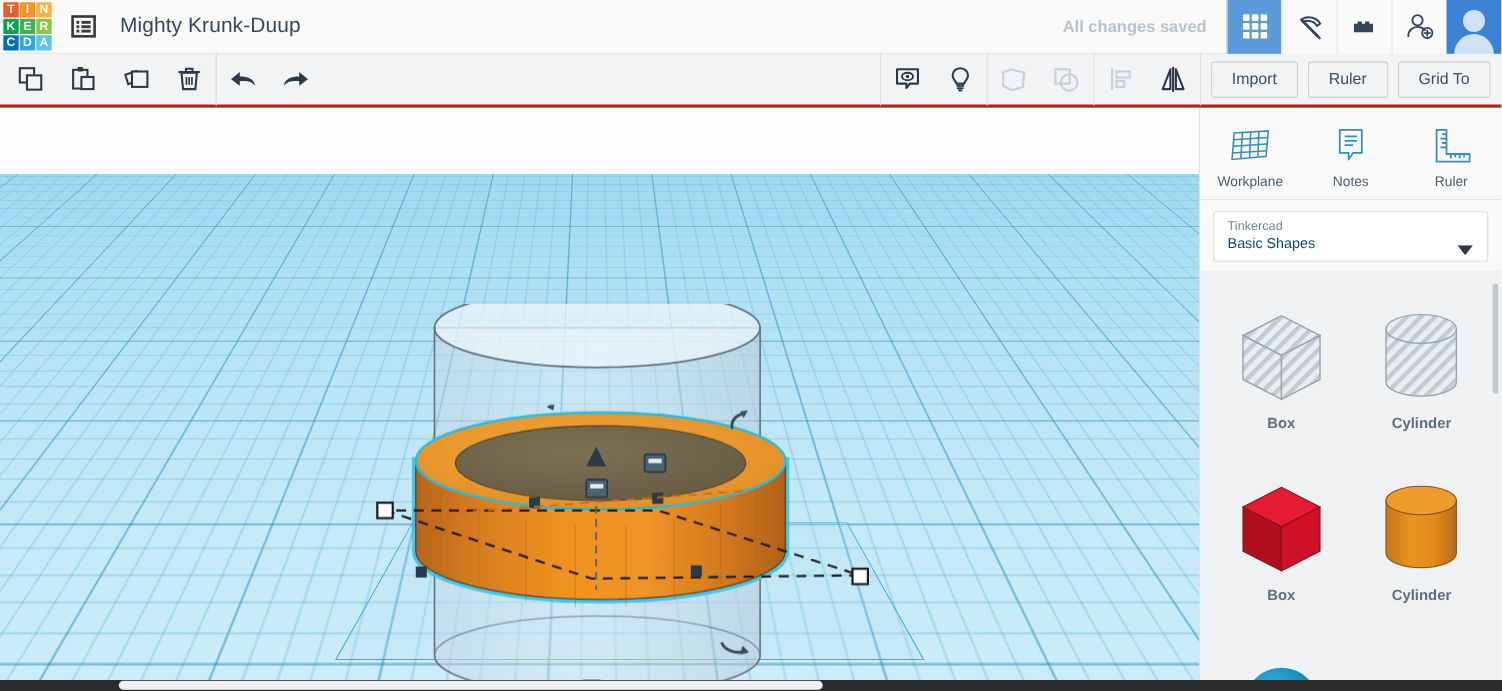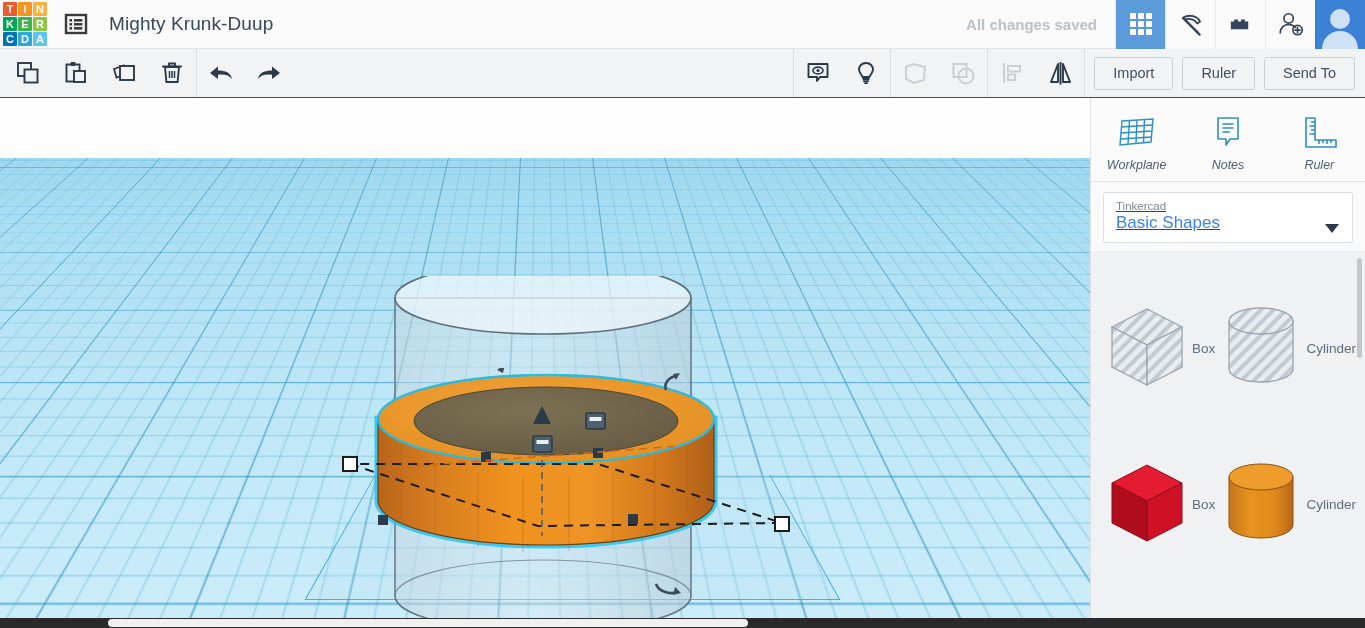--- a/index.html
+++ b/index.html
@@ -64,21 +64,21 @@
   }
   #avatar-btn .head::after {
     content: ""; position: absolute; left: 5px; top: 28px;
     width: 36px; height: 30px; border-radius: 18px 18px 0 0; background: #cfe2f5;
   }
 
   
   #toolbar {
     position: absolute; top: 49px; left: 0; width: 1365px; height: 49px;
     background: #f2f3f4;
-    border-bottom: 1px solid #b91c1c;
+    border-bottom: 3px solid #b91c1c;
     display: flex; align-items: center;
   }
   .tb {
     width: 48px; height: 48px;
     display: flex; align-items: center; justify-content: center;
     cursor: pointer;
   }
   .tb.dis { opacity: 0.33; cursor: default; }
   .tbsep { width: 1px; height: 48px; background: #dcdfe2; }
   .tbbtn {
@@ -230,47 +230,48 @@
 
   
   #sidebar {
     position: absolute; top: 98px; right: 0; width: 275px; height: 528px;
     background: #f0f1f2; border-left: 1px solid #e0e2e4;
     overflow: hidden;
   }
   #sb-tools {
     height: 84px; background: #fafafa;
     display: flex; align-items: center; justify-content: space-around;
-    border-bottom: 1px solid #e2e4e6; padding-top: 6px; font-style: italic;
+    border-bottom: 1px solid #e2e4e6; padding-top: 6px;
   }
   .sbtool {
     display: flex; flex-direction: column; align-items: center; gap: 4px;
     cursor: pointer; width: 74px;
   }
   .sbtool span { font-size: 12.5px; color: #4d5f73; }
   #sb-dropwrap { padding: 10px 12px 8px 12px; background: #fafafa; }
   #sb-drop {
     background: #fff; border: 1px solid #dcdfe2; border-radius: 3px;
-    padding: 7px 12px 9px 12px; position: relative; cursor: pointer; text-decoration: underline;
+    padding: 7px 12px 9px 12px; position: relative; cursor: pointer;
   }
   #sb-drop-label { font-size: 11.5px; color: #7a8796; }
-  #sb-drop-value { font-size: 17px; color: #3b82f6; margin-top: 1px; }
+  #sb-drop-value { font-size: 13px; color: #0c4a6e; margin-top: 1px; }
   #sb-drop-caret { position: absolute; right: 13px; top: 26px; }
   #sb-gallery {
     position: absolute; left: 0; top: 155px; width: 275px; height: 373px;
     overflow: hidden; background: #f0f1f2;
   }
   #sb-grid {
     display: grid; grid-template-columns: 1fr 1fr;
     padding: 14px 10px 0 10px; row-gap: 4px;
   }
   .shapecell {
-    display: flex; flex-direction: row; align-items: center;
-    height: 152px; justify-content: center; cursor: pointer;
+    display: flex; flex-direction: column; align-items: center;
+    height: 152px; justify-content: flex-start; cursor: pointer;
     padding-top: 8px;
+    font-weight: bold;
   }
   .shapecell > .thumb { height: 100px; display:flex; align-items:center; justify-content:center; }
   .shapecell > .lbl { font-size: 13.5px; color: #5e6e80; margin-top: 2px; }
   #sb-scrollbar {
     position: absolute; right: 3px; top: 160px; width: 5px; height: 100px;
     background: #c3c7cb; border-radius: 3px; cursor: pointer;
   }
 
   
   #bottom-scroll {
@@ -442,21 +443,21 @@
           <path d="M16 4 L16 22 L23 22 Z" fill="none" stroke="#2b3a4b" stroke-width="1.9" stroke-linejoin="round"></path>
           <path d="M13.5 2 V24.5" stroke="#2b3a4b" stroke-width="2"></path>
         </svg>
       </div>
       <div class="tbsep"></div>
     </div>
 
     <div id="tb-right">
       <div class="tbbtn">Import</div>
       <div class="tbbtn">Ruler</div>
-      <div class="tbbtn">Send To</div>
+      <div class="tbbtn">Grid To</div>
     </div>
   </div>
 
   <div id="canvas">
     <div id="sky"></div>
     <div id="ground"></div>
     <div id="ground-fade"></div>
     <div id="floorplate"></div>
 
     <div id="viewcube">

